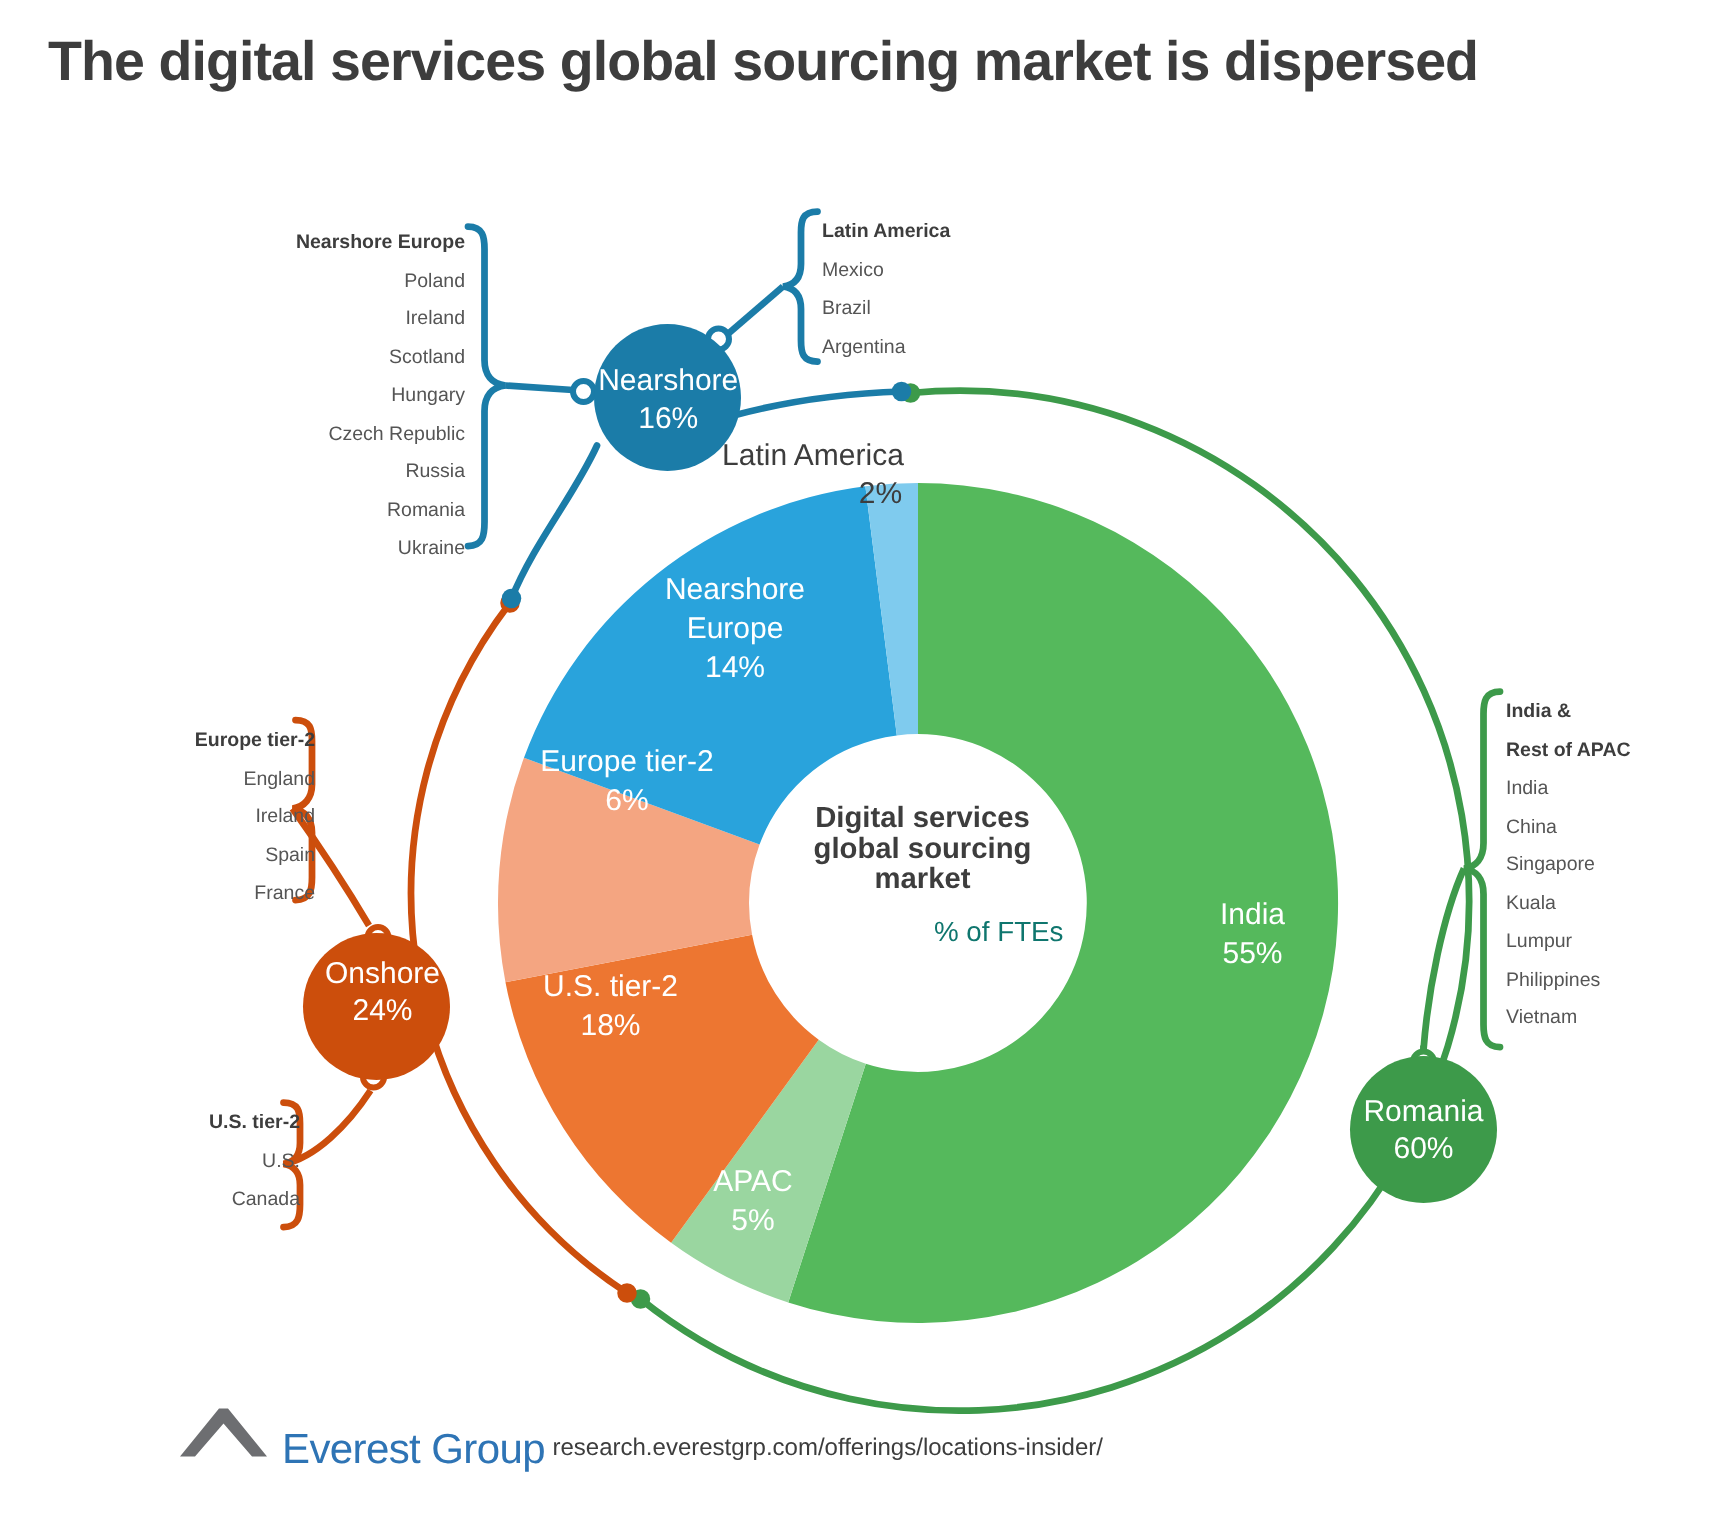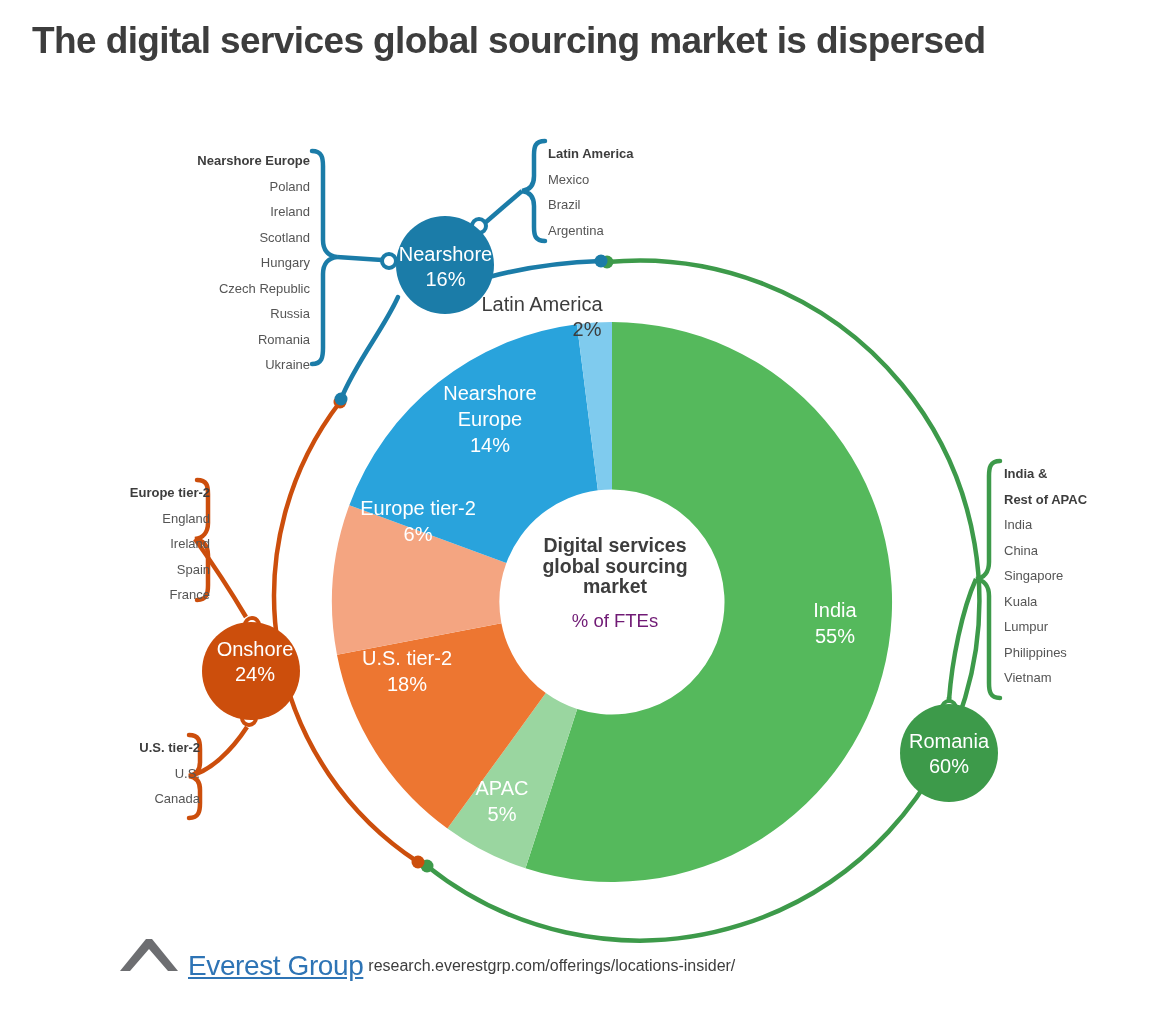--- a/index.html
+++ b/index.html
@@ -54,26 +54,26 @@
   #sl-us-tier2{left:341px;top:645px;width:132px;}
   #sl-apac{left:450px;top:775px;width:104px;}
   #sl-latam-name{left:470px;top:291px;width:144px;text-align:center;}
   #sl-latam-pct{left:559px;top:316px;width:56px;text-align:center;}
 
   
   #donut-center{
     position:absolute;left:521px;top:535px;width:188px;text-align:center;
   }
   #donut-center .ct{font-size:19.5px;line-height:20.5px;font-weight:bold;color:#3d3d3d;}
-  #donut-center .cs{font-size:18.5px;color:#701a75;margin-top:13px;}
+  #donut-center .cs{font-size:18.5px;color:#0f766e;margin-top:13px;text-align:right;}
 
   
   #footer{position:absolute;left:120px;top:941px;display:flex;align-items:flex-end;}
   #footer .mark{width:66px;height:40px;margin-right:2px;position:relative;top:2px;}
-  #footer .brand{font-size:28px;color:#2E74B5;letter-spacing:-0.4px;line-height:30px;text-decoration:underline;}
+  #footer .brand{font-size:28px;color:#2E74B5;letter-spacing:-0.4px;line-height:30px;}
   #footer .url{font-size:16px;color:#3d3d3d;line-height:30px;margin-left:5px;}
 </style>
 </head>
 <body>
 
 <div id="root">
 
   <div class="title">The digital services global sourcing market is dispersed</div>
 
   <svg class="canvas" viewBox="0 0 1156 1009">

